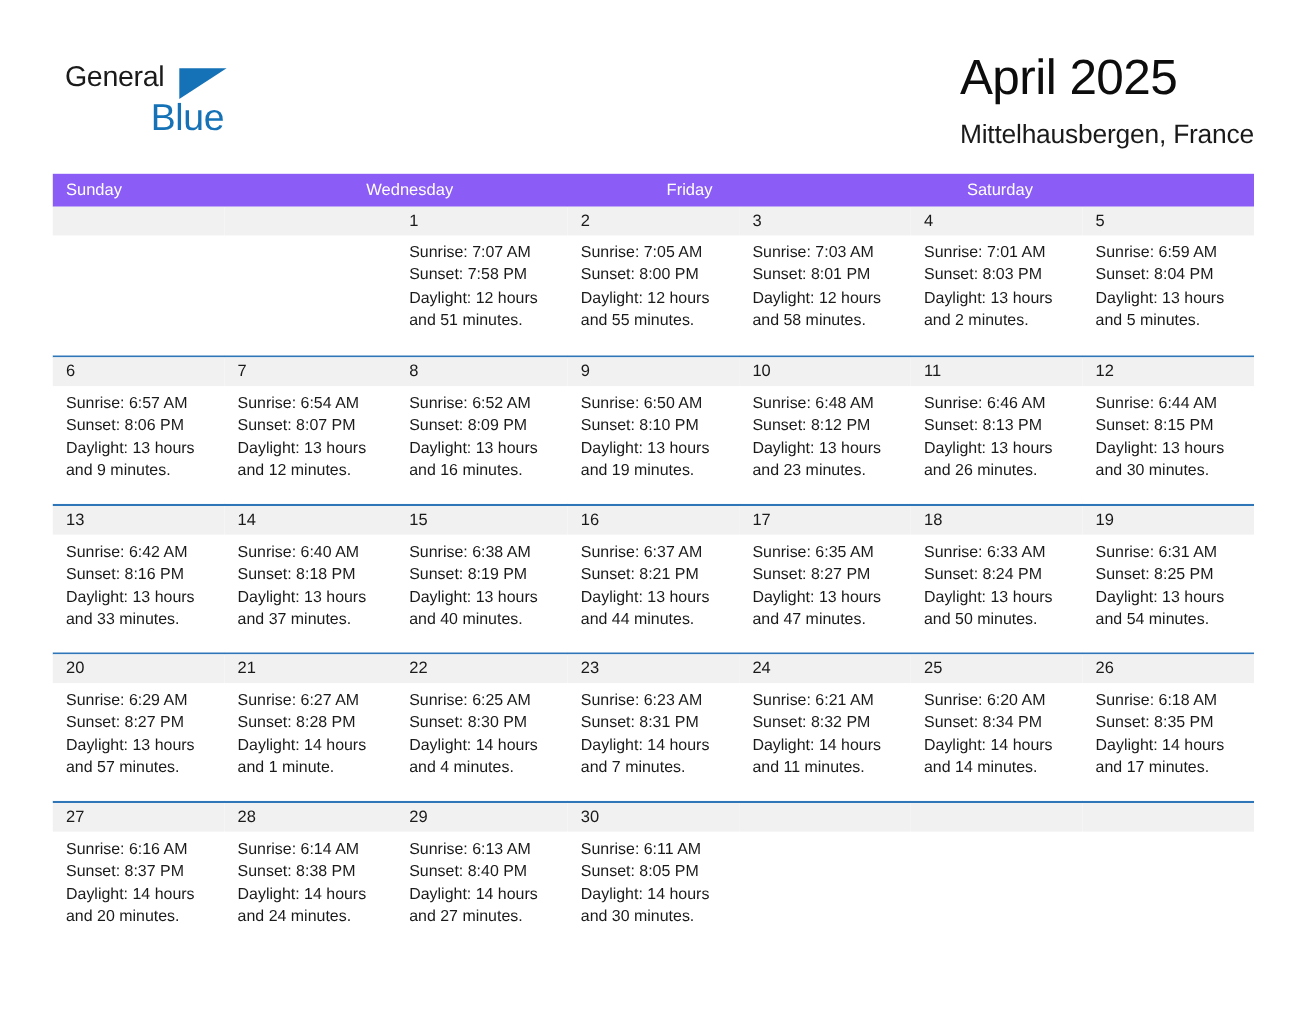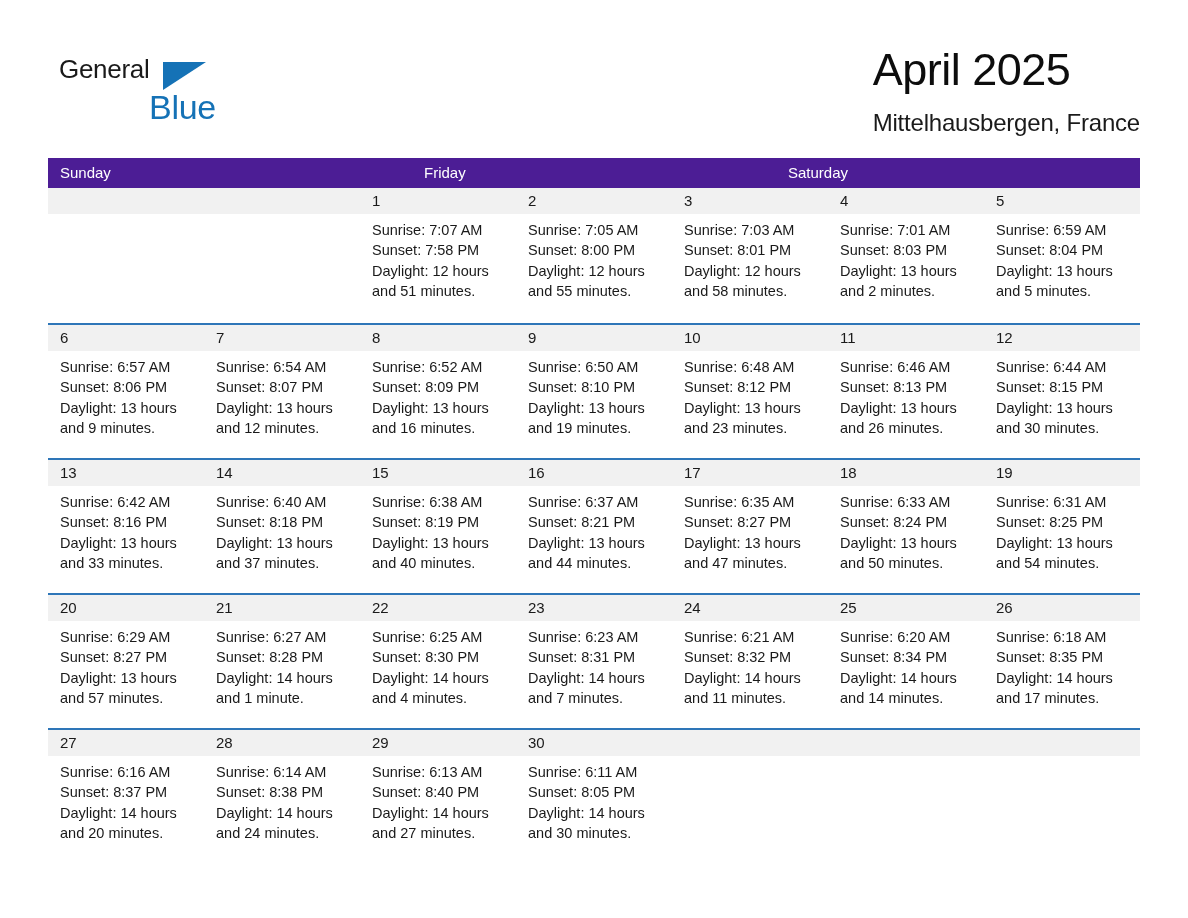--- a/index.html
+++ b/index.html
@@ -52,21 +52,20 @@
     border-bottom: 28px solid transparent;
   }
   .logo-blue {
     position: absolute;
     left: 78px;
     top: 34px;
     font-size: 34px;
     color: #1572B6;
     letter-spacing: -0.3px;
     font-weight: 400;
-    margin-left: 12px;
   }
 
   .title-block {
     position: absolute;
     right: 0;
     top: 0;
     text-align: left;
   }
   .month-title {
     font-size: 45px;
@@ -87,21 +86,21 @@
   
   .calendar {
     position: absolute;
     left: 48px;
     top: 158px;
     width: 1092px;
   }
   .dow-row {
     display: flex;
     width: 100%;
-    background: #4c1d95;
+    background: #8b5cf6;
     height: 30px;
   }
   .dow {
     flex: 1 1 0;
     color: #ffffff;
     font-size: 15px;
     line-height: 30px;
     padding-left: 12px;
     white-space: nowrap;
     overflow: hidden;
@@ -159,20 +158,21 @@
     <div class="title-block">
       <div class="month-title">April 2025</div>
       <div class="location-title">Mittelhausbergen, France</div>
     </div>
 
   </div>
 
   <div class="calendar">
     <div class="dow-row" id="dow-row">
         <div class="dow">Sunday</div>
+        <div class="dow">Wednesday</div>
         <div class="dow">Friday</div>
         <div class="dow">Saturday</div>
       </div>
     <div id="weeks-container">
         <div class="week first">
           <div class="cell empty">
             <div class="daynum-band"><span class="daynum"></span></div>
           </div>
           <div class="cell empty">
             <div class="daynum-band"><span class="daynum"></span></div>

